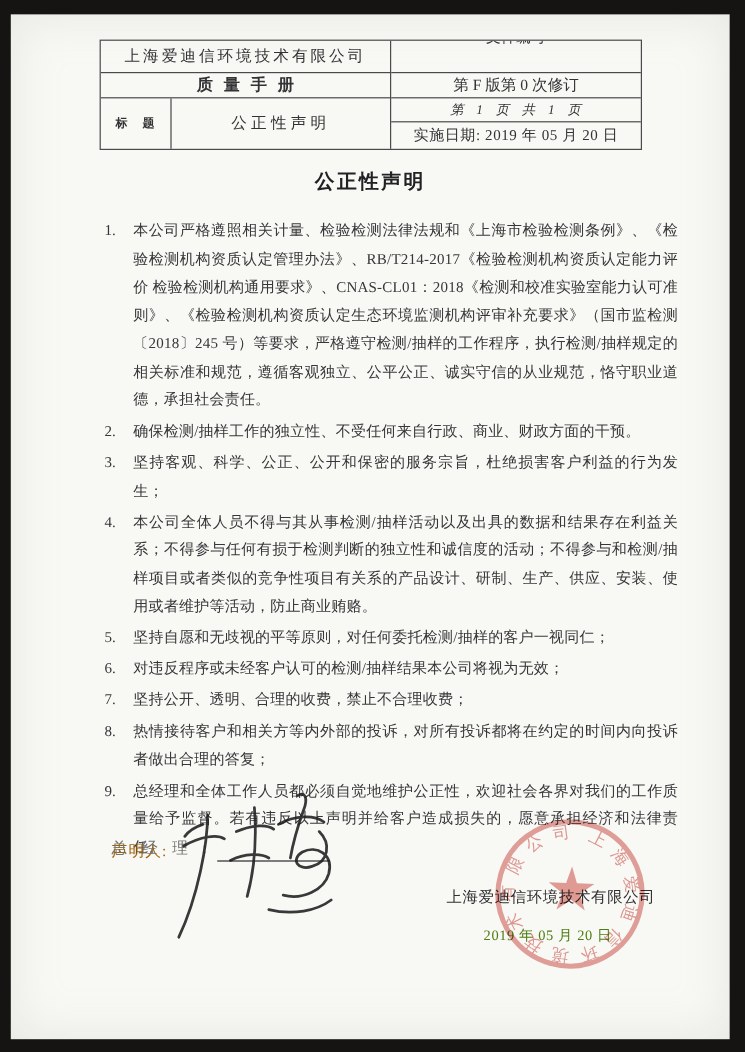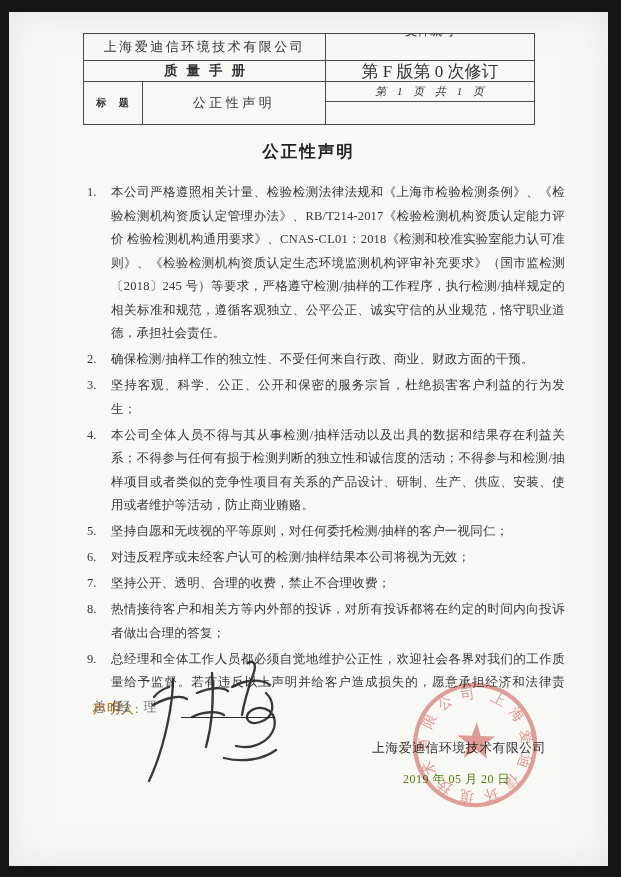--- a/index.html
+++ b/index.html
@@ -17,21 +17,21 @@
                border:1.3px solid #4a4a4c; display:flex; color:#333335; }
   .hdr-left  { width:242px; display:flex; flex-direction:column; border-right:1.3px solid #4a4a4c; }
   .hdr-right { flex:1; display:flex; flex-direction:column; }
   .hcell { display:flex; align-items:center; justify-content:center; overflow:hidden; }
   .hc-company { height:27px; border-bottom:1.3px solid #4a4a4c; font-size:13px; letter-spacing:2.5px; }
   .hc-manual  { height:21px; border-bottom:1.3px solid #4a4a4c; font-size:13.5px; font-weight:bold; letter-spacing:9px; padding-left:9px; }
   .hc-titlerow { flex:1; display:flex; }
   .hc-titlelabel { width:59px; border-right:1.3px solid #4a4a4c; font-size:10px; letter-spacing:1px; word-spacing:8px;font-weight:bold; }
   .hc-titleval { flex:1; font-size:13px; letter-spacing:3.5px; }
   .hc-docno { height:27px; border-bottom:1.3px solid #4a4a4c; font-size:12.5px; gap:17px;flex-direction:column; }
-  .hc-edition { height:21px; border-bottom:1.3px solid #4a4a4c; font-size:17px; }
+  .hc-edition { height:21px; border-bottom:1.3px solid #4a4a4c; font-size:13px; }
   .hc-page { height:20px; border-bottom:1.3px solid #4a4a4c; font-size:11px; letter-spacing:1px; word-spacing:6px;font-style:italic; }
   .hc-date { flex:1; font-size:12.5px; letter-spacing:.5px; }
 
   
   .doc-title { position:absolute; left:0; top:129px; width:100%; text-align:center;
                font-size:16.5px; font-weight:bold; letter-spacing:2px; color:#222224; }
 
   
   .statements { position:absolute; left:78px; top:169px; width:482px; color:#37373a; }
   .li { display:flex; margin-bottom:2.5px; }
@@ -68,20 +68,21 @@
       <div class="hdr-right">
         <div class="hcell hc-docno">
           <span>文件编号</span>
           <span>ADT/QM-2019</span>
         </div>
         <div class="hcell hc-edition">
           <span>第 F 版</span>
           <span>第 0 次修订</span>
         </div>
         <div class="hcell hc-page">第 1 页  共 1 页</div>
+        <div class="hcell hc-date">实施日期: 2019 年 05 月 20 日</div>
       </div>
     </div>
 
     <div class="doc-title">公正性声明</div>
 
     <div class="statements">
   <div class="li">
     <span class="num">1.</span>
     <span class="txt">本公司严格遵照相关计量、检验检测法律法规和《上海市检验检测条例》、《检验检测机构资质认定管理办法》、RB/T214-2017《检验检测机构资质认定能力评价 检验检测机构通用要求》、CNAS-CL01：2018《检测和校准实验室能力认可准则》、《检验检测机构资质认定生态环境监测机构评审补充要求》（国市监检测〔2018〕245 号）等要求，严格遵守检测/抽样的工作程序，执行检测/抽样规定的相关标准和规范，遵循客观独立、公平公正、诚实守信的从业规范，恪守职业道德，承担社会责任。</span>
   </div>

